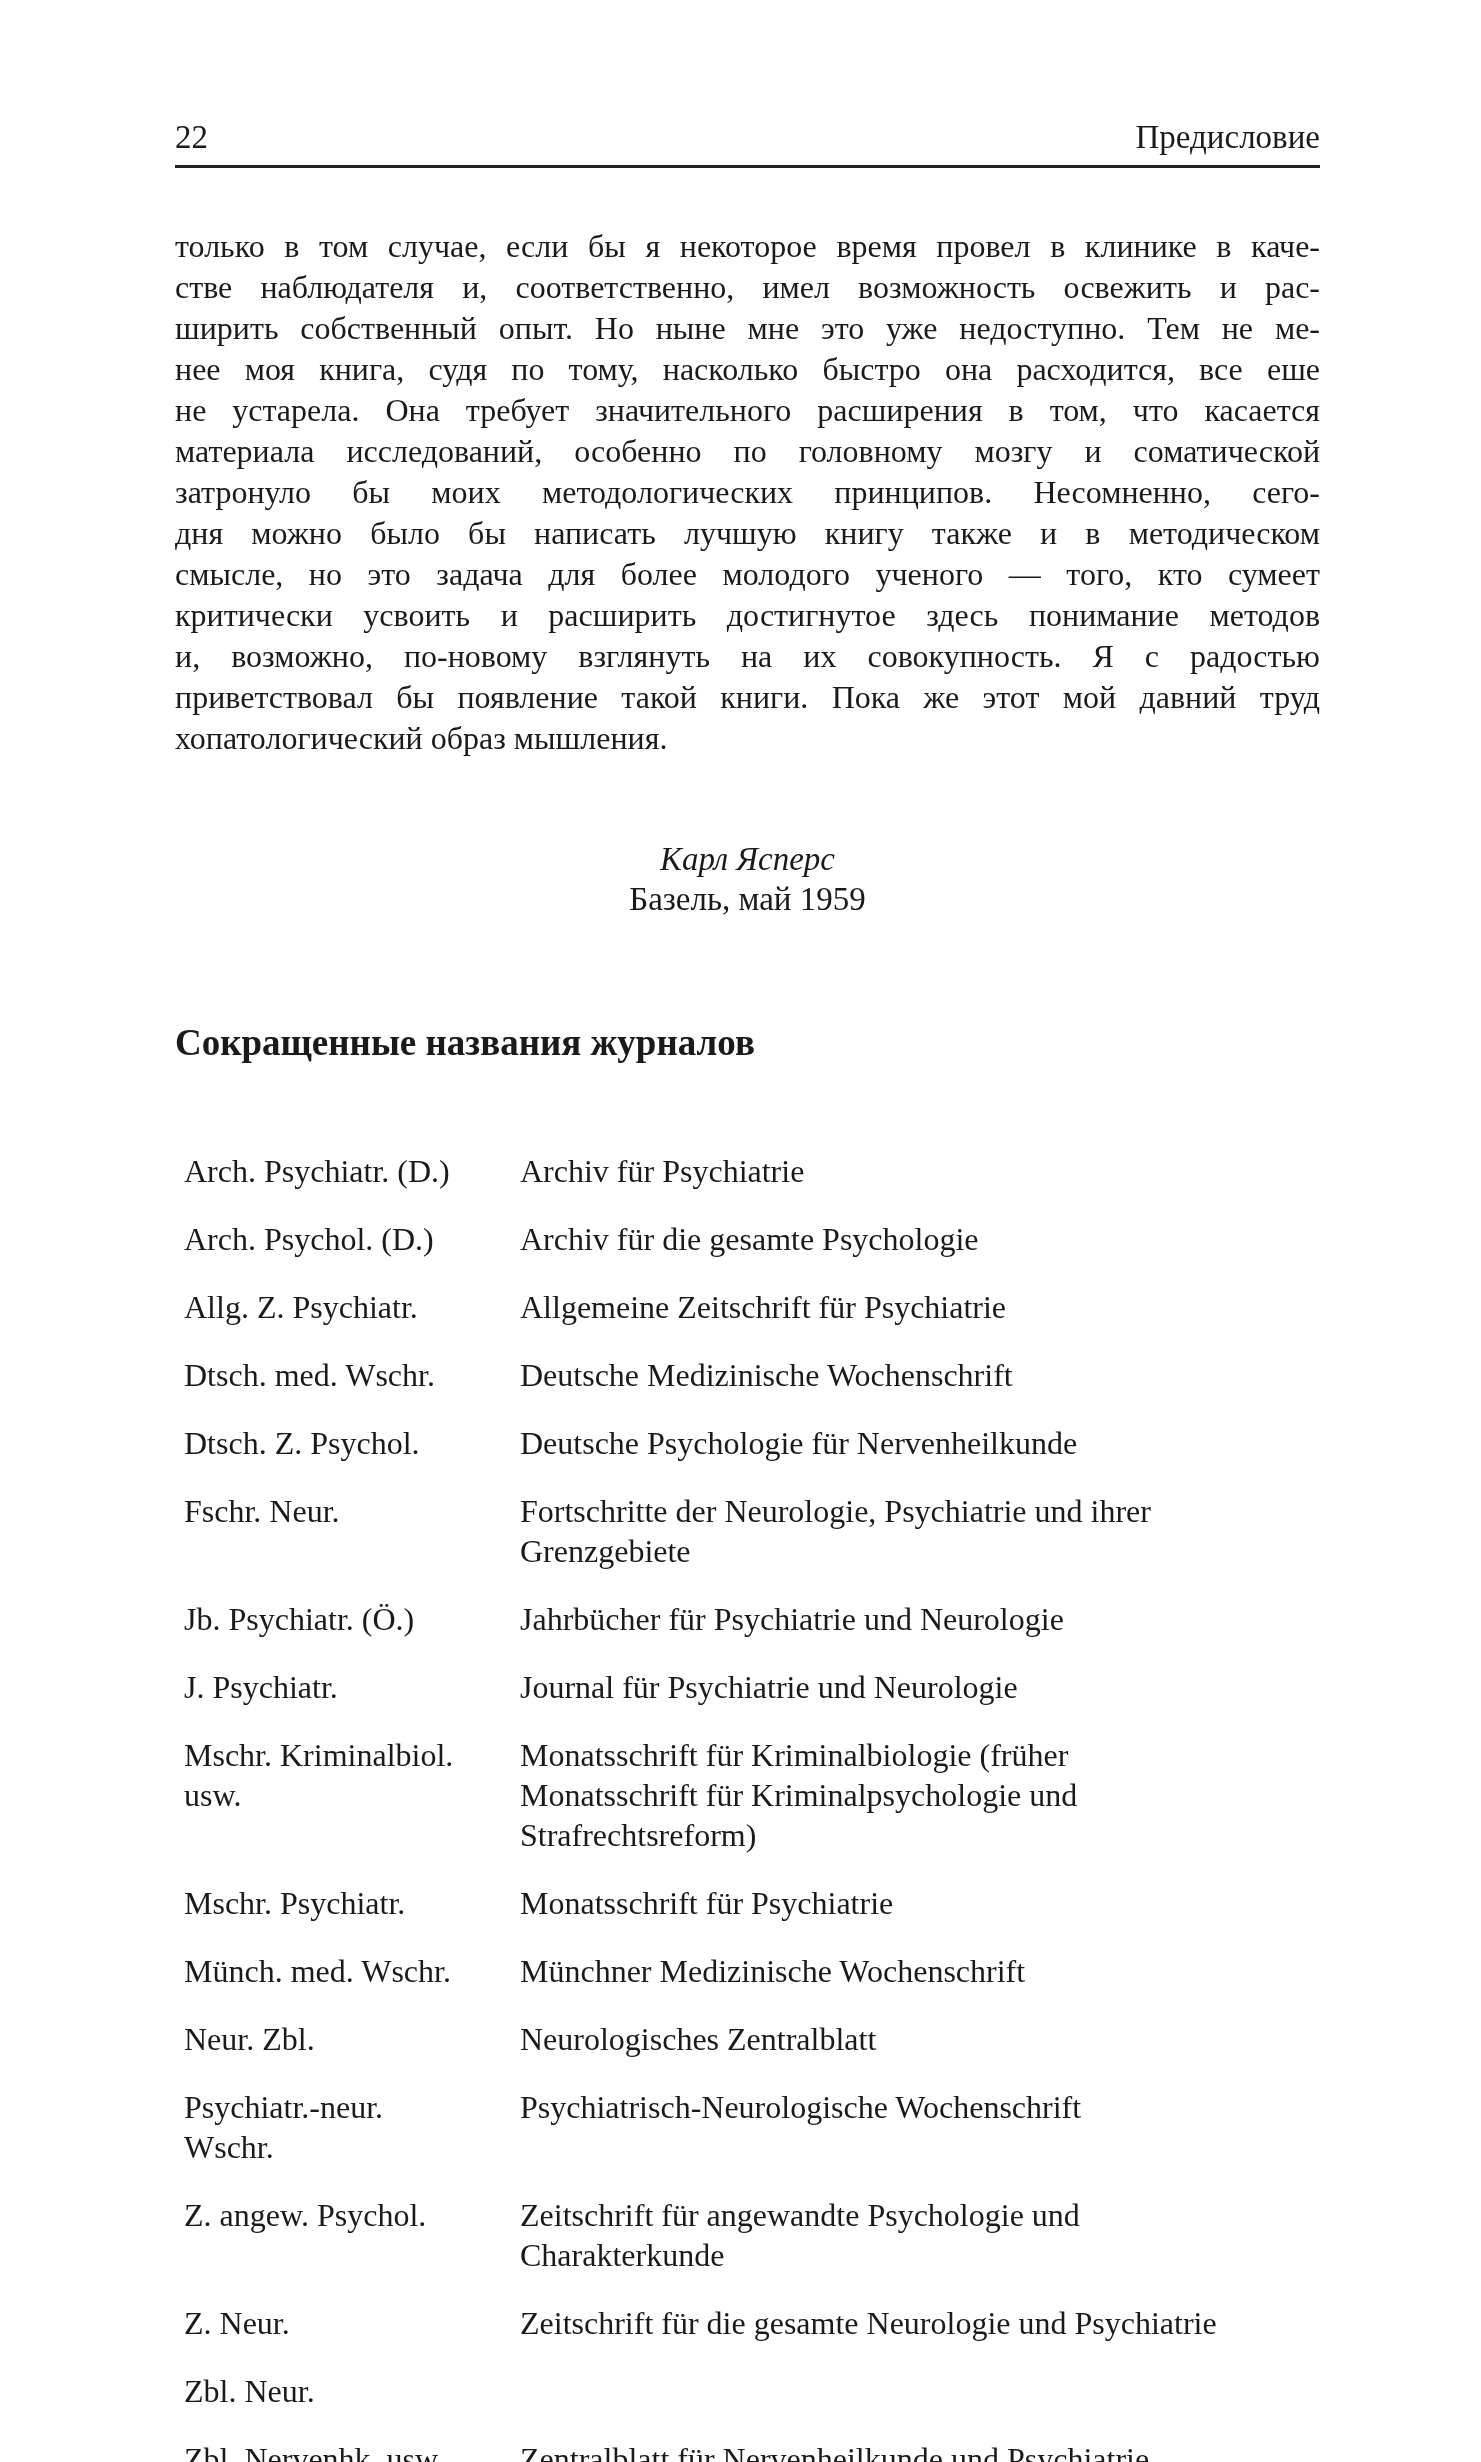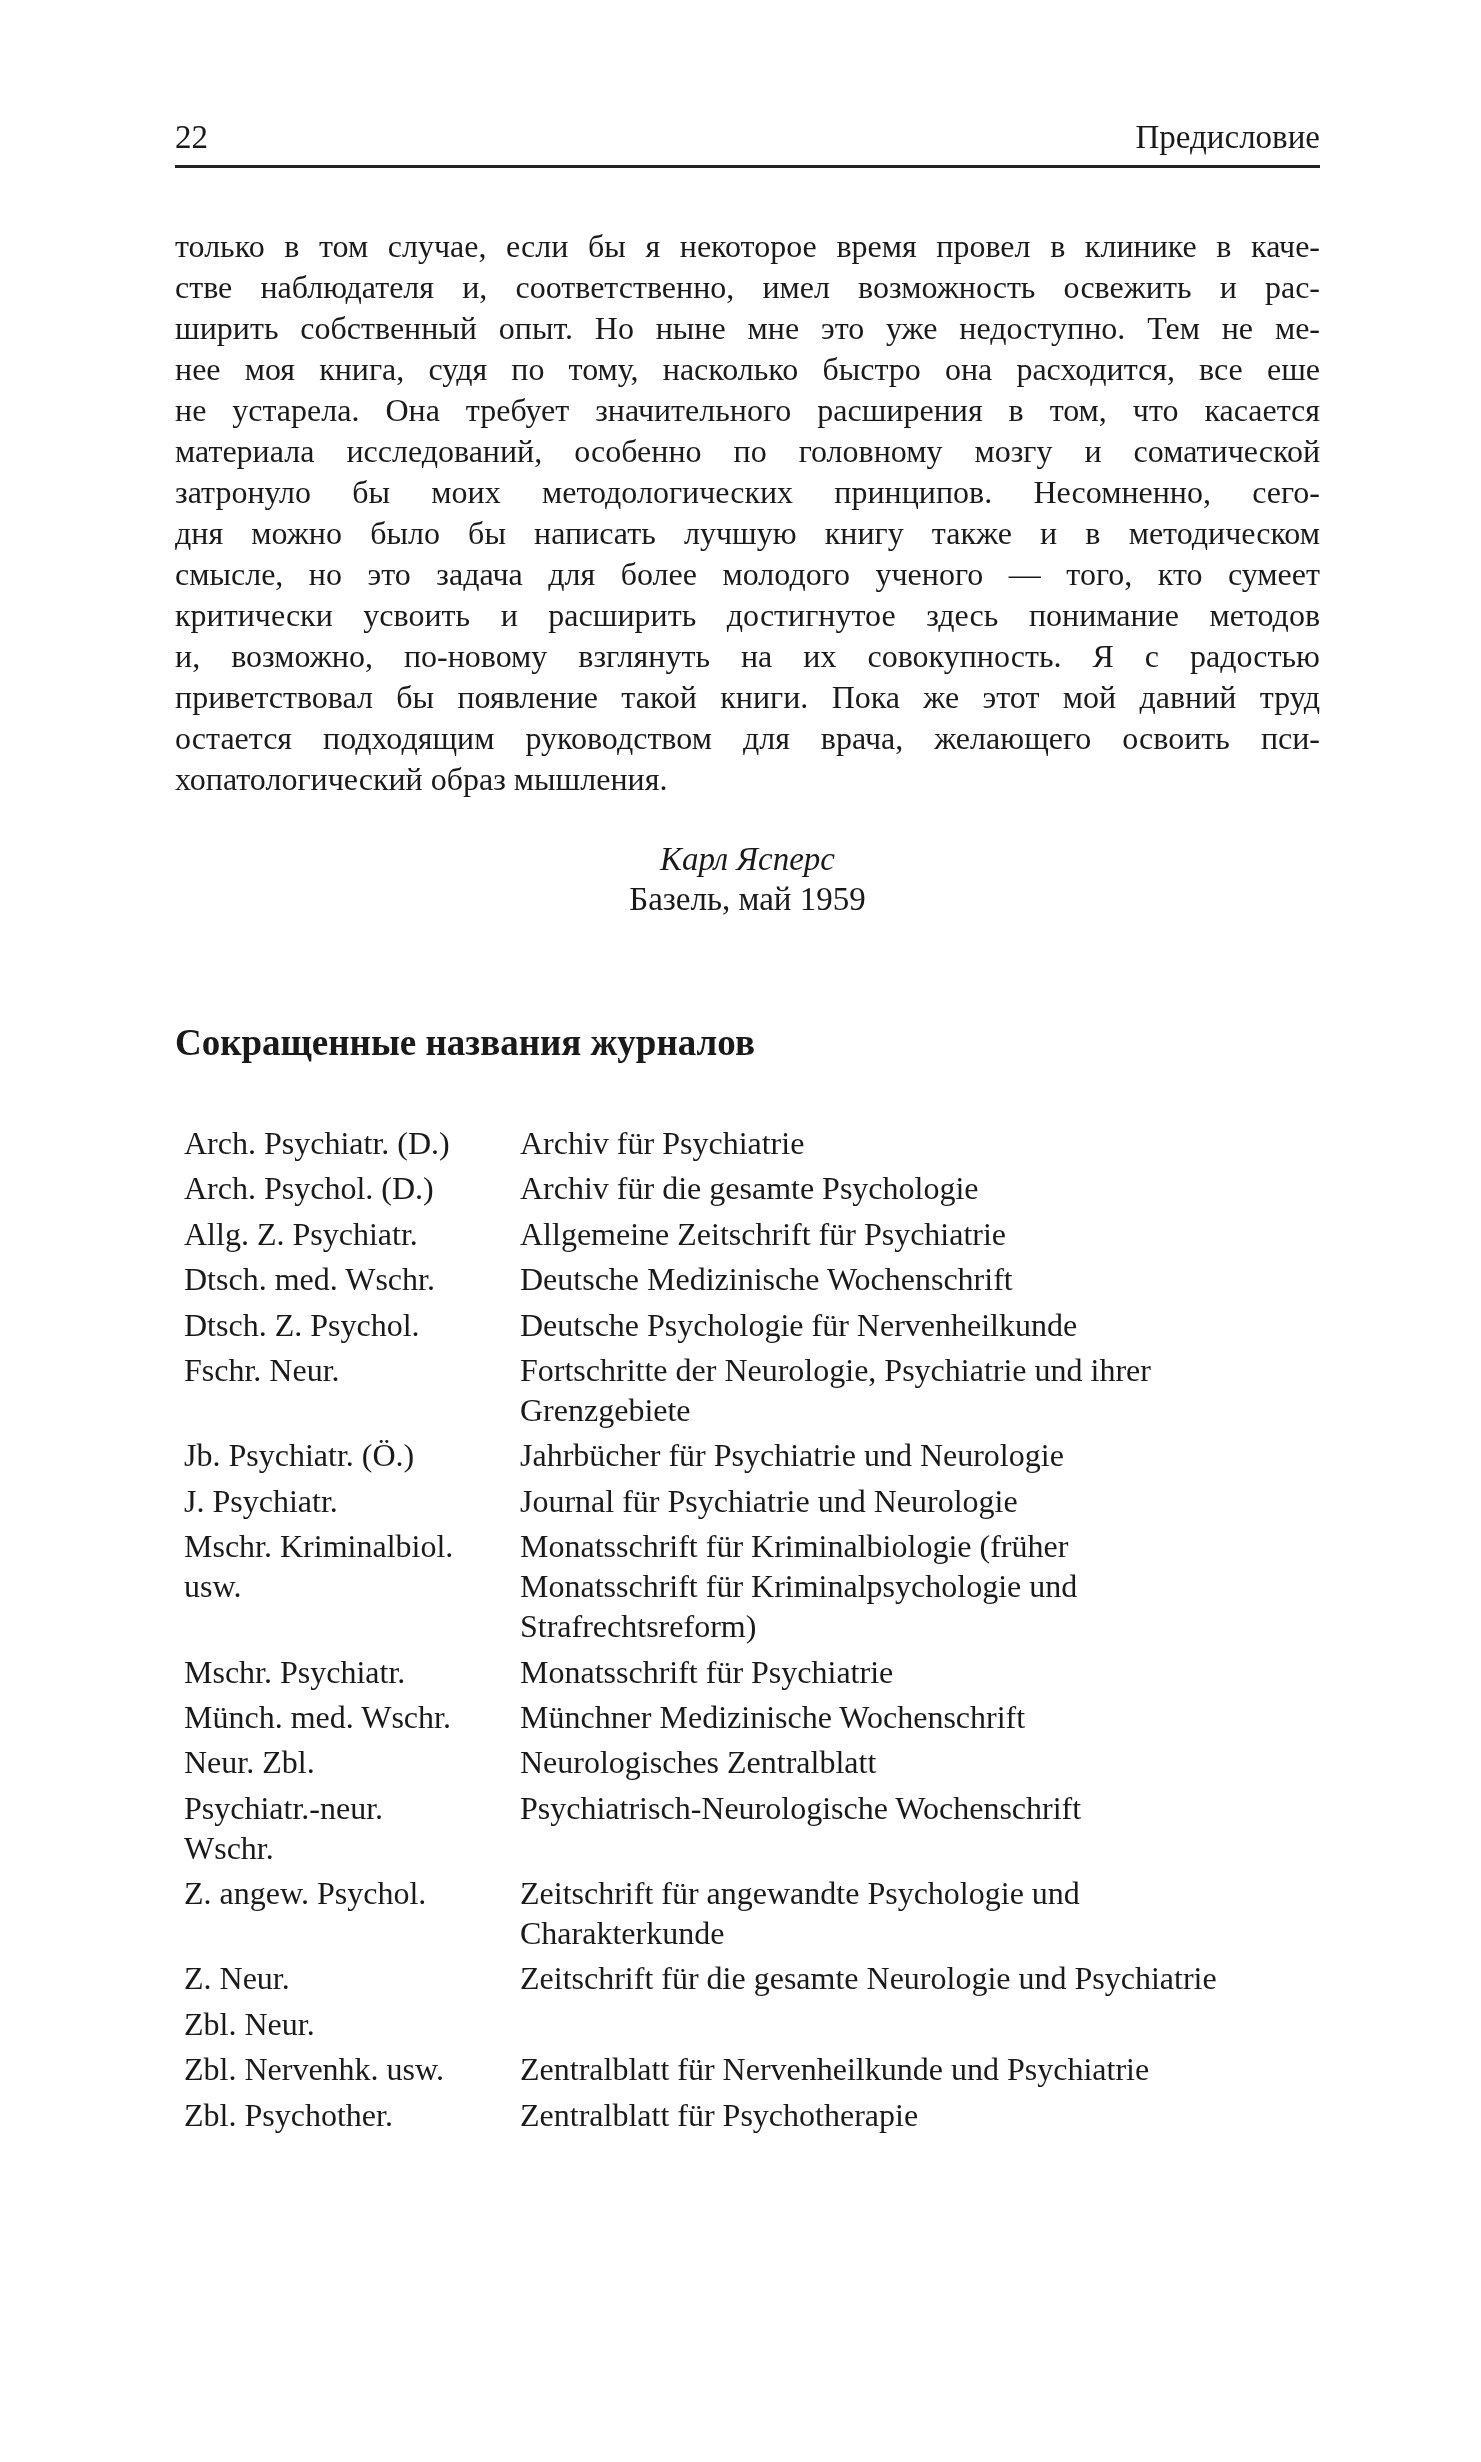--- a/index.html
+++ b/index.html
@@ -13,21 +13,21 @@
   .head-rule { position: absolute; top: 165px; left: 0; width: 1145px; height: 2.7px; background: #222; }
   .body-text { position: absolute; top: 226px; left: 0; width: 1145px; font-size: 32px;
                line-height: 41px; text-align: justify; }
   .body-text .ln { display: block; text-align: justify; text-align-last: justify; white-space: nowrap; }
   .body-text .ln.last { text-align-last: left; }
   .sig { position: absolute; left: 0; width: 1145px; text-align: center; font-size: 33px; line-height: 40px; }
   .sig.author { top: 839px; font-style: italic; }
   .sig.place { top: 879px; }
   .section-title { position: absolute; top: 1018px; left: 0; font-size: 37px; font-weight: bold; line-height: 50px; }
   .journals { position: absolute; top: 1123px; left: 9px; width: 1139px; font-size: 32px; }
-  .jrow { display: flex; line-height: 40px; margin-bottom: 5.4px; }
+  .jrow { display: flex; line-height: 40px; margin-bottom: 5.4px; margin-top: 28px; }
   .jrow .abbr { width: 336px; flex: none; }
   .jrow .full { flex: 1; }
   .jrow .abbr span, .jrow .full span { display: block; }
 </style>
 </head>
 <body>
 
 <div class="page">
   <div class="running-head">
     <span class="pnum">22</span>
@@ -41,21 +41,20 @@
       <span class="ln">ширить собственный опыт. Но ныне мне это уже недоступно. Тем не ме-</span>
       <span class="ln">нее моя книга, судя по тому, насколько быстро она расходится, все еше</span>
       <span class="ln">не устарела. Она требует значительного расширения в том, что касается</span>
       <span class="ln">материала исследований, особенно по головному мозгу и соматической</span>
       <span class="ln">затронуло бы моих методологических принципов. Несомненно, сего-</span>
       <span class="ln">дня можно было бы написать лучшую книгу также и в методическом</span>
       <span class="ln">смысле, но это задача для более молодого ученого — того, кто сумеет</span>
       <span class="ln">критически усвоить и расширить достигнутое здесь понимание методов</span>
       <span class="ln">и, возможно, по-новому взглянуть на их совокупность. Я с радостью</span>
       <span class="ln">приветствовал бы появление такой книги. Пока же этот мой давний труд</span>
-      <span class="ln">остается подходящим руководством для врача, желающего освоить пси-</span>
       <span class="ln last">хопатологический образ мышления.</span>
     </div>
 
   <div class="sig author">Карл Ясперс</div>
   <div class="sig place">Базель, май 1959</div>
 
   <div class="section-title">Сокращенные названия журналов</div>
 
   <div class="journals" id="journals">
       <div class="jrow">

